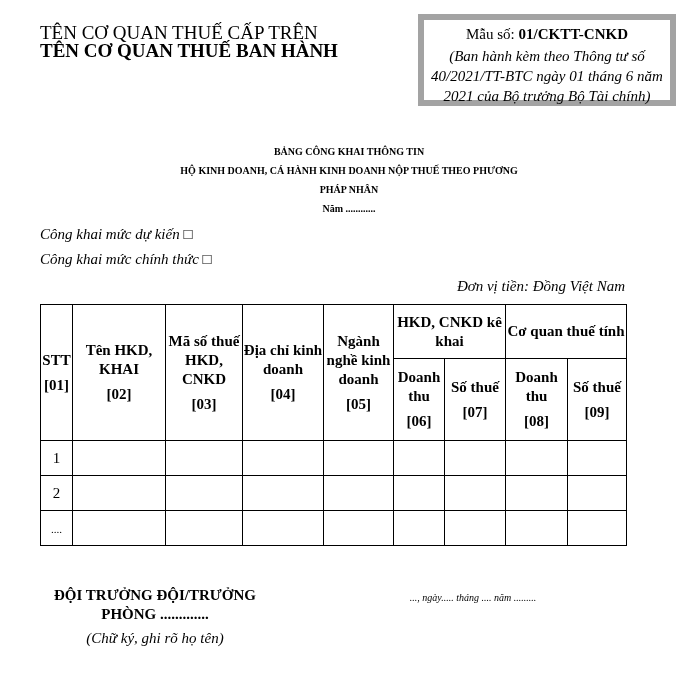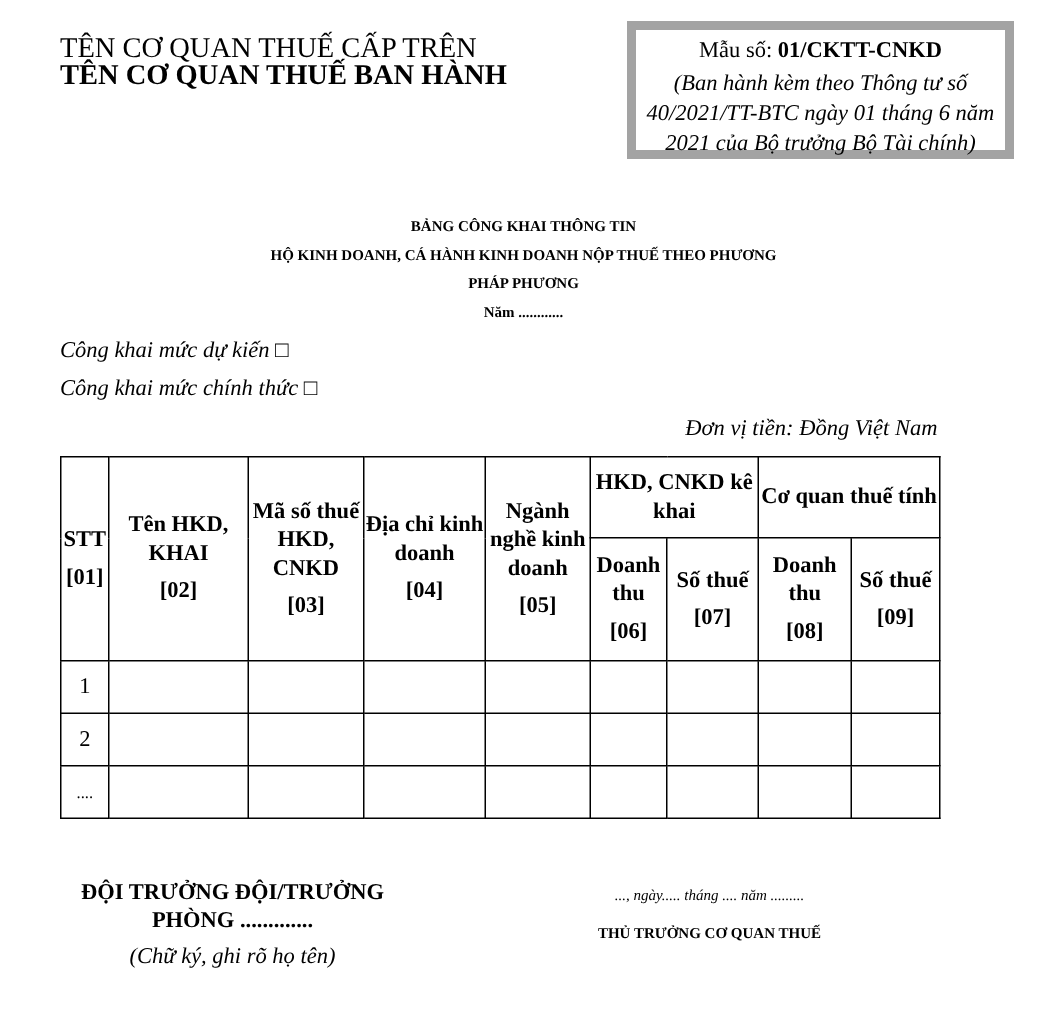--- a/index.html
+++ b/index.html
@@ -41,21 +41,21 @@
 
 <div class="abs form-box">
   <div class="code">
     <span>Mẫu số: </span><b>01/CKTT-CNKD</b>
   </div>
   <div class="desc">(Ban hành kèm theo Thông tư số 40/2021/TT-BTC ngày 01 tháng 6 năm 2021 của Bộ trưởng Bộ Tài chính)</div>
 </div>
 
 <div class="abs title" style="top:142px;">BẢNG CÔNG KHAI THÔNG TIN</div>
 <div class="abs title" style="top:161px;">HỘ KINH DOANH, CÁ HÀNH KINH DOANH NỘP THUẾ THEO PHƯƠNG</div>
-<div class="abs title" style="top:180px;">PHÁP PHƯƠNG</div>
+<div class="abs title" style="top:180px;">PHÁP NHÂN</div>
 <div class="abs title" style="top:199px;">Năm ............</div>
 
 <div class="abs opt" style="top:226px;">Công khai mức dự kiến □</div>
 <div class="abs opt" style="top:251px;">Công khai mức chính thức □</div>
 
 <div class="abs unit">Đơn vị tiền: Đồng Việt Nam</div>
 
 <table class="grid">
   <tbody>
       <tr style="height:54px;">
@@ -136,14 +136,13 @@
 </tbody>
   </table>
 
 <div class="abs sig-left">
   <div class="b">ĐỘI TRƯỞNG ĐỘI/TRƯỞNG PHÒNG .............</div>
   <div class="i" style="margin-top:5px;">(Chữ ký, ghi rõ họ tên)</div>
 </div>
 
 <div class="abs sig-right">
   <div class="i">..., ngày..... tháng .... năm .........</div>
-  <div class="b" style="margin-top:6px;">THỦ TRƯỞNG CƠ QUAN THUẾ</div>
 </div>
 
 </body></html>

